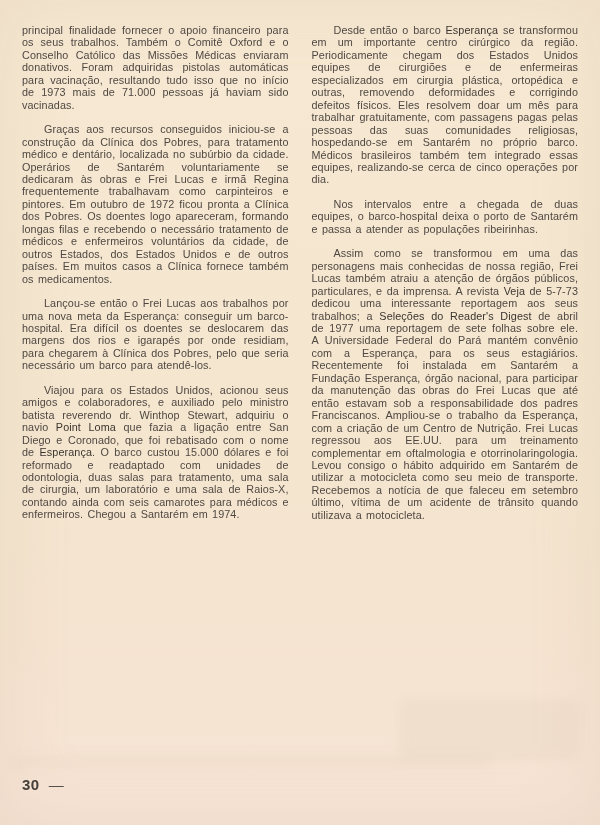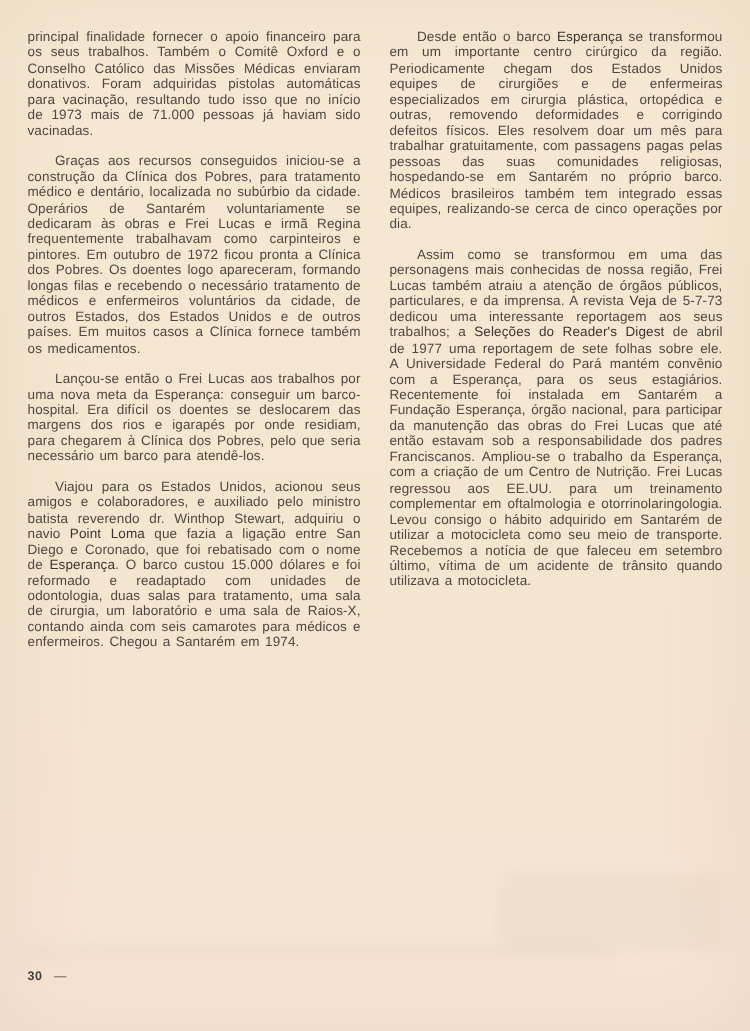--- a/index.html
+++ b/index.html
@@ -44,21 +44,21 @@
   }
   .col .bold {
     font-weight: normal;
     color: #3b352f;
   }
   .footer {
     position: absolute;
     left: 22px;
     top: 776px;
     color: #45403a;
-    font-size: 10px;
+    font-size: 15px;
     font-weight: bold;
     letter-spacing: 0.5px;
   }
   .footer .dash {
     margin-left: 9px;
     font-weight: normal;
     color: #55504a;
   }
   
   .ghost {
@@ -78,20 +78,21 @@
 
   <div class="columns">
     <div class="col">
         <p class="para"><span class="reg">principal finalidade fornecer o apoio financeiro para os seus trabalhos. Também o Comitê Oxford e o Conselho Católico das Missões Médicas enviaram donativos. Foram adquiridas pistolas automáticas para vacinação, resultando tudo isso que no início de 1973 mais de 71.000 pessoas já haviam sido vacinadas.</span></p>
         <p class="para indent"><span class="reg">Graças aos recursos conseguidos iniciou-se a construção da Clínica dos Pobres, para tratamento médico e dentário, localizada no subúrbio da cidade. Operários de Santarém voluntariamente se dedicaram às obras e Frei Lucas e irmã Regina frequentemente trabalhavam como carpinteiros e pintores. Em outubro de 1972 ficou pronta a Clínica dos Pobres. Os doentes logo apareceram, formando longas filas e recebendo o necessário tratamento de médicos e enfermeiros voluntários da cidade, de outros Estados, dos Estados Unidos e de outros países. Em muitos casos a Clínica fornece também os medicamentos.</span></p>
         <p class="para indent"><span class="reg">Lançou-se então o Frei Lucas aos trabalhos por uma nova meta da Esperança: conseguir um barco-hospital. Era difícil os doentes se deslocarem das margens dos rios e igarapés por onde residiam, para chegarem à Clínica dos Pobres, pelo que seria necessário um barco para atendê-los.</span></p>
         <p class="para indent"><span class="reg">Viajou para os Estados Unidos, acionou seus amigos e colaboradores, e auxiliado pelo ministro batista reverendo dr. Winthop Stewart, adquiriu o navio </span><span class="bold">Point Loma</span><span class="reg"> que fazia a ligação entre San Diego e Coronado, que foi rebatisado com o nome de </span><span class="bold">Esperança</span><span class="reg">. O barco custou 15.000 dólares e foi reformado e readaptado com unidades de odontologia, duas salas para tratamento, uma sala de cirurgia, um laboratório e uma sala de Raios-X, contando ainda com seis camarotes para médicos e enfermeiros. Chegou a Santarém em 1974.</span></p>
       </div>
     <div class="col">
         <p class="para indent"><span class="reg">Desde então o barco </span><span class="bold">Esperança</span><span class="reg"> se transformou em um importante centro cirúrgico da região. Periodicamente chegam dos Estados Unidos equipes de cirurgiões e de enfermeiras especializados em cirurgia plástica, ortopédica e outras, removendo deformidades e corrigindo defeitos físicos. Eles resolvem doar um mês para trabalhar gratuitamente, com passagens pagas pelas pessoas das suas comunidades religiosas, hospedando-se em Santarém no próprio barco. Médicos brasileiros também tem integrado essas equipes, realizando-se cerca de cinco operações por dia.</span></p>
+        <p class="para indent"><span class="reg">Nos intervalos entre a chegada de duas equipes, o barco-hospital deixa o porto de Santarém e passa a atender as populações ribeirinhas.</span></p>
         <p class="para indent"><span class="reg">Assim como se transformou em uma das personagens mais conhecidas de nossa região, Frei Lucas também atraiu a atenção de órgãos públicos, particulares, e da imprensa. A revista </span><span class="bold">Veja</span><span class="reg"> de 5-7-73 dedicou uma interessante reportagem aos seus trabalhos; a </span><span class="bold">Seleções do Reader's Digest</span><span class="reg"> de abril de 1977 uma reportagem de sete folhas sobre ele. A Universidade Federal do Pará mantém convênio com a Esperança, para os seus estagiários. Recentemente foi instalada em Santarém a Fundação Esperança, órgão nacional, para participar da manutenção das obras do Frei Lucas que até então estavam sob a responsabilidade dos padres Franciscanos. Ampliou-se o trabalho da Esperança, com a criação de um Centro de Nutrição. Frei Lucas regressou aos EE.UU. para um treinamento complementar em oftalmologia e otorrinolaringologia. Levou consigo o hábito adquirido em Santarém de utilizar a motocicleta como seu meio de transporte. Recebemos a notícia de que faleceu em setembro último, vítima de um acidente de trânsito quando utilizava a motocicleta.</span></p>
       </div>
   </div>
 
   <div class="ghost g1"></div>
   <div class="ghost g2"></div>
 
   <div class="footer">
     <span>30</span><span class="dash">—</span>
   </div>

